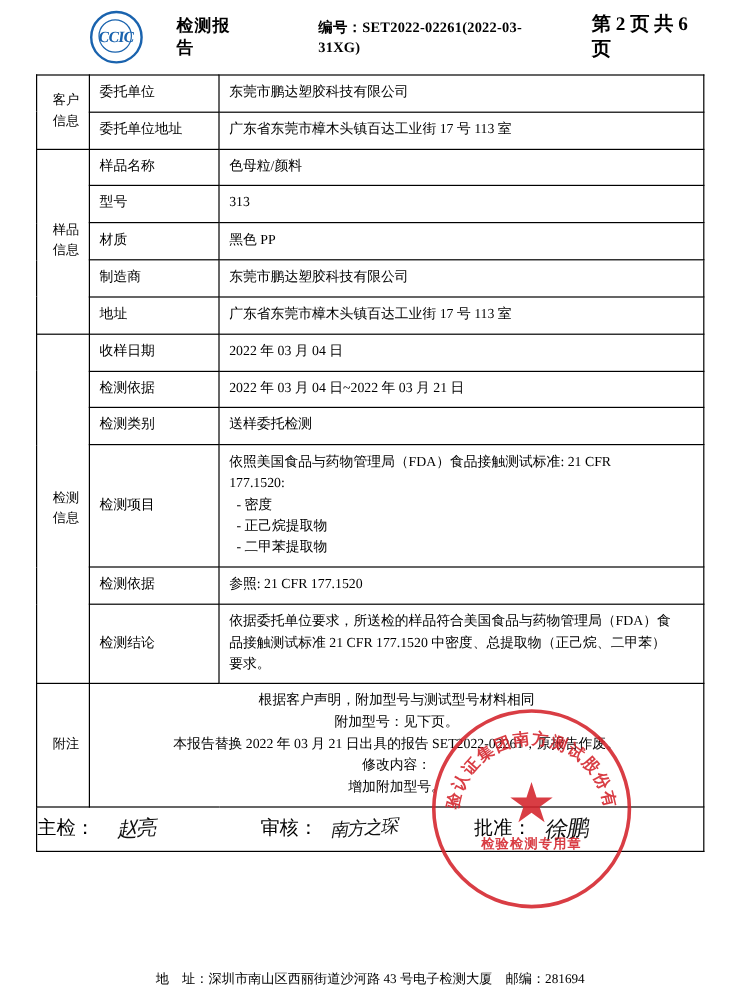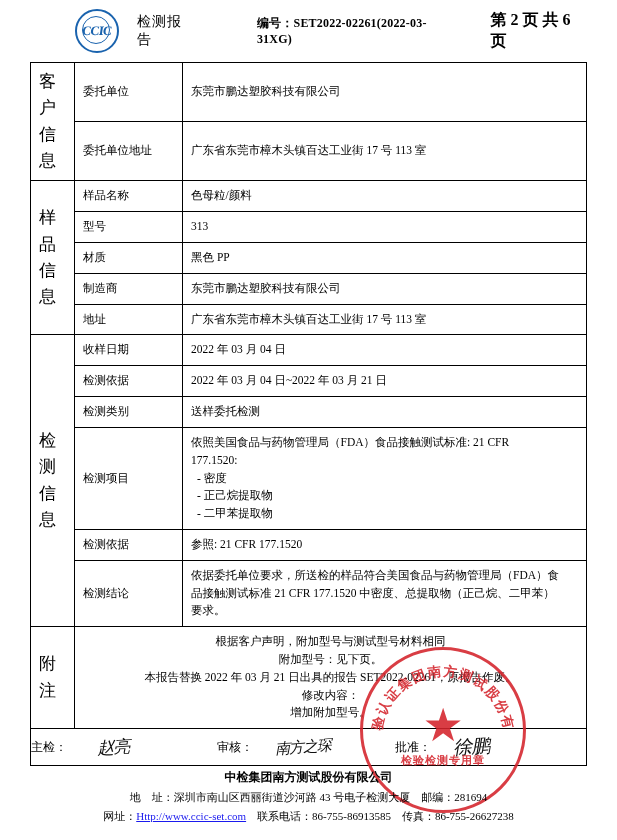--- a/index.html
+++ b/index.html
@@ -55,22 +55,22 @@
     position: absolute;
     left: 5px;
     top: 5px;
     width: 26px;
     height: 26px;
     border-radius: 50%;
     border: 1px solid #1a63ae;
   }
   .header-title {
     font-size: 14px;
-    font-weight: normal;
-    margin-left: 18px;
+    font-weight: bold;
+    margin-left: 28px;
     letter-spacing: 1px;
   }
   .header-no {
     font-size: 12px;
     font-weight: bold;
     margin-left: 62px;
     letter-spacing: 0.2px;
   }
   .header-page {
     font-size: 16px;
@@ -86,23 +86,23 @@
     font-size: 11.5px;
   }
   table.doc td {
     border: 1px solid #000000;
     padding: 6px 8px;
     vertical-align: middle;
     line-height: 1.55;
   }
   td.sec {
     width: 44px;
-    text-align: left;
+    text-align: right;
     padding: 4px 2px;
-    font-size: 17px;
+    font-size: 11px;
     margin-top: 36px;
   }
   td.sec .l1, td.sec .l2 { display: block; }
   td.key {
     width: 96px;
     padding-left: 10px;
   }
   td.val {
     padding-left: 10px;
   }
@@ -135,21 +135,21 @@
   }
   table.sig td {
     border: none;
     padding: 0;
     height: 36px;
     vertical-align: middle;
   }
   .sig-label {
     width: 52px;
     padding-left: 14px;
-    font-size: 12px;
+    font-size: 16px;
   }
   .sig-value {
     font-family: "Liberation Serif", serif;
     font-size: 12px;
   }
   .hand {
     font-family: "DejaVu Serif", serif;
     font-style: italic;
     font-size: 17px;
     color: #101010;
@@ -378,22 +378,18 @@
         <text text-anchor="middle">
           <textPath href="#arcpath" startOffset="50%" id="arc-label">中国检验认证集团南方测试股份有限公司</textPath>
         </text>
       </svg>
       <div class="star">★</div>
       <div class="center-text">检验检测专用章</div>
     </div>
   </div>
 
   <div class="footer">
-    <div class="f1">中检集团南方测试股份有限公司</div>
     <div>
       <span>地　址：</span><span>深圳市南山区西丽街道沙河路 43 号电子检测大厦</span>　<span>邮编：</span><span>281694</span>
     </div>
-    <div>
-      <span>网址：</span><span class="link">Http://www.ccic-set.com</span>　<span>联系电话：</span><span>86-755-86913585</span>　<span>传真：</span><span>86-755-26627238</span>
-    </div>
   </div>
 
 </div>
 
 </body></html>

